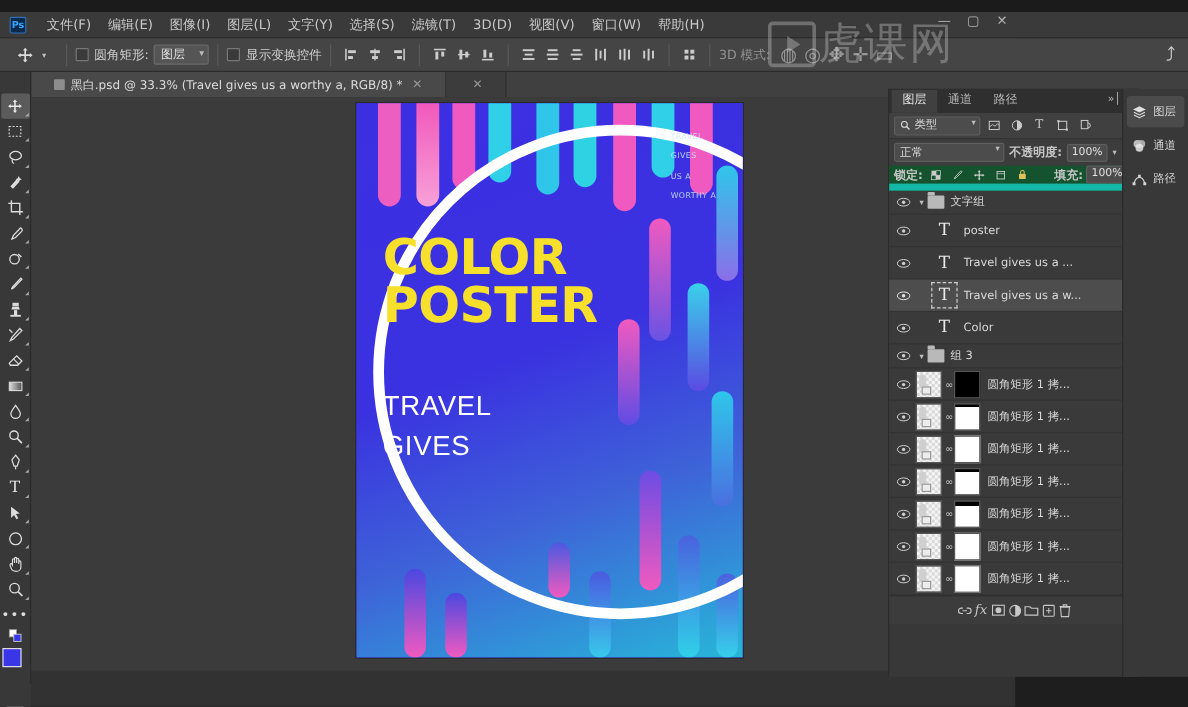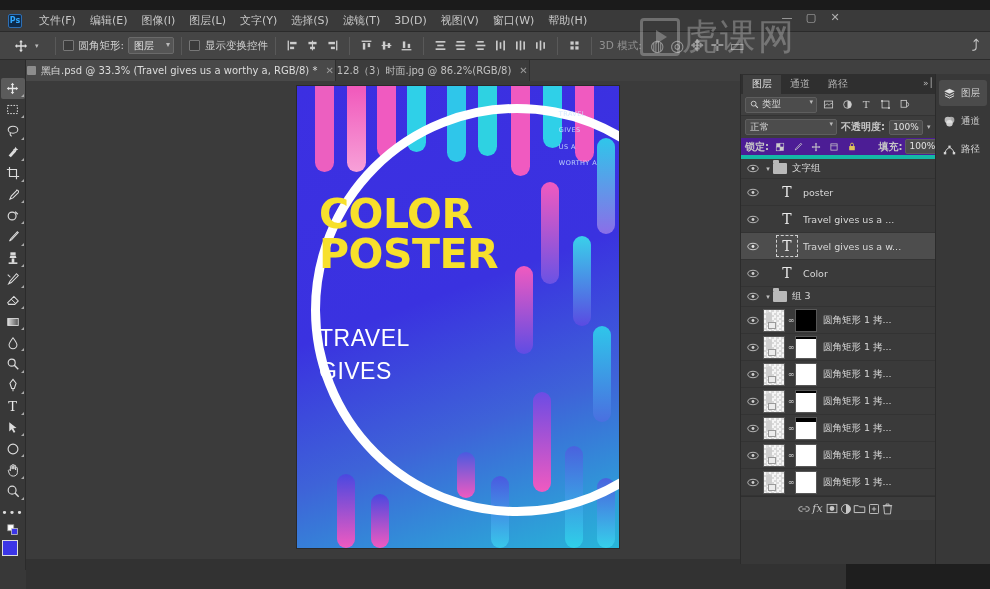--- a/index.html
+++ b/index.html
@@ -92,21 +92,21 @@
     color: #ccc;
   }
 
   
   .tabbar {
     position: absolute; left: 26px; top: 60px; width: 964px; height: 21px;
     background: #404040; display: flex; align-items: flex-end;
   }
   .doctab {
     height: 21px; display: flex; align-items: center; gap: 5px;
-    padding: 0 1px; font-size: 10px; color: #c0c0c0;
+    padding: 0 19px; font-size: 10px; color: #c0c0c0;
     background: #3c3c3c; border-right: 1px solid #2e2e2e;
   }
   .doctab.active { background: #494949; color: #dcdcdc; }
   .tab-icon {
     width: 9px; height: 9px; background: #8d8d8d; border-radius: 1px; flex: none;
   }
   .tab-close { font-size: 10px; color: #9a9a9a; margin-left: 3px; }
 
   
   .toolbar {
@@ -223,22 +223,22 @@
     padding: 1px 28px 0 4px; position: relative;
   }
   .blend-sel::after { content:"▾"; position:absolute; right:3px; top:0px; font-size:7px; color:#bbb; }
   .sm-label { color: #c6c6c6; font-size: 10px; white-space: nowrap; font-weight: bold; }
   .numfield {
     background: #4c4c4c; border: 1px solid #5e5e5e; border-radius: 2px;
     height: 15px; min-width: 34px; color: #e0e0e0; font-size: 9px;
     padding: 1px 3px 0; text-align: center;
   }
   .lockrow {
-    height: 21px; background: #4c1d95; display: flex; align-items: center;
-    padding: 0 4px; gap: 3px; border-bottom: 4px solid #14b8a6;
+    height: 21px; background: #14532d; display: flex; align-items: center;
+    padding: 0 4px; gap: 3px; border-bottom: 6px solid #14b8a6;
   }
   .lockbtn {
     width: 15px; height: 15px; display: flex; align-items: center; justify-content: center;
     color: #ccc; font-size: 9px;
   }
 
   .layerlist {
     height: 337px; overflow: hidden; background: #3a3a3a; position: relative;
   }
   .layerrow {
@@ -506,21 +506,20 @@
     <div class="align-btn" style="margin-right:5px">⤴</div>
   </div>
 
   <div class="tabbar">
     <div class="doctab active">
       <div class="tab-icon"></div>
       <span>黑白.psd @ 33.3% (Travel   gives    us a worthy a, RGB/8) *</span>
       <span class="tab-close">✕</span>
     </div>
     <div class="doctab">
-      <span>12.8（3）时面.jpg @ 86.2%(RGB/8)</span>
       <span class="tab-close">✕</span>
     </div>
   </div>
 
   <div class="toolbar">
     <div class="tool active">
       <svg width="13" height="13" viewBox="0 0 16 16">
           <path d="M8 1 L10.2 3.6 H8.8 V7.2 H12.4 V5.8 L15 8 L12.4 10.2 V8.8 H8.8 V12.4 H10.2 L8 15 L5.8 12.4 H7.2 V8.8 H3.6 V10.2 L1 8 L3.6 5.8 V7.2 H7.2 V3.6 H5.8 Z" fill="#e8e8e8"></path>
         </svg>
     </div>

